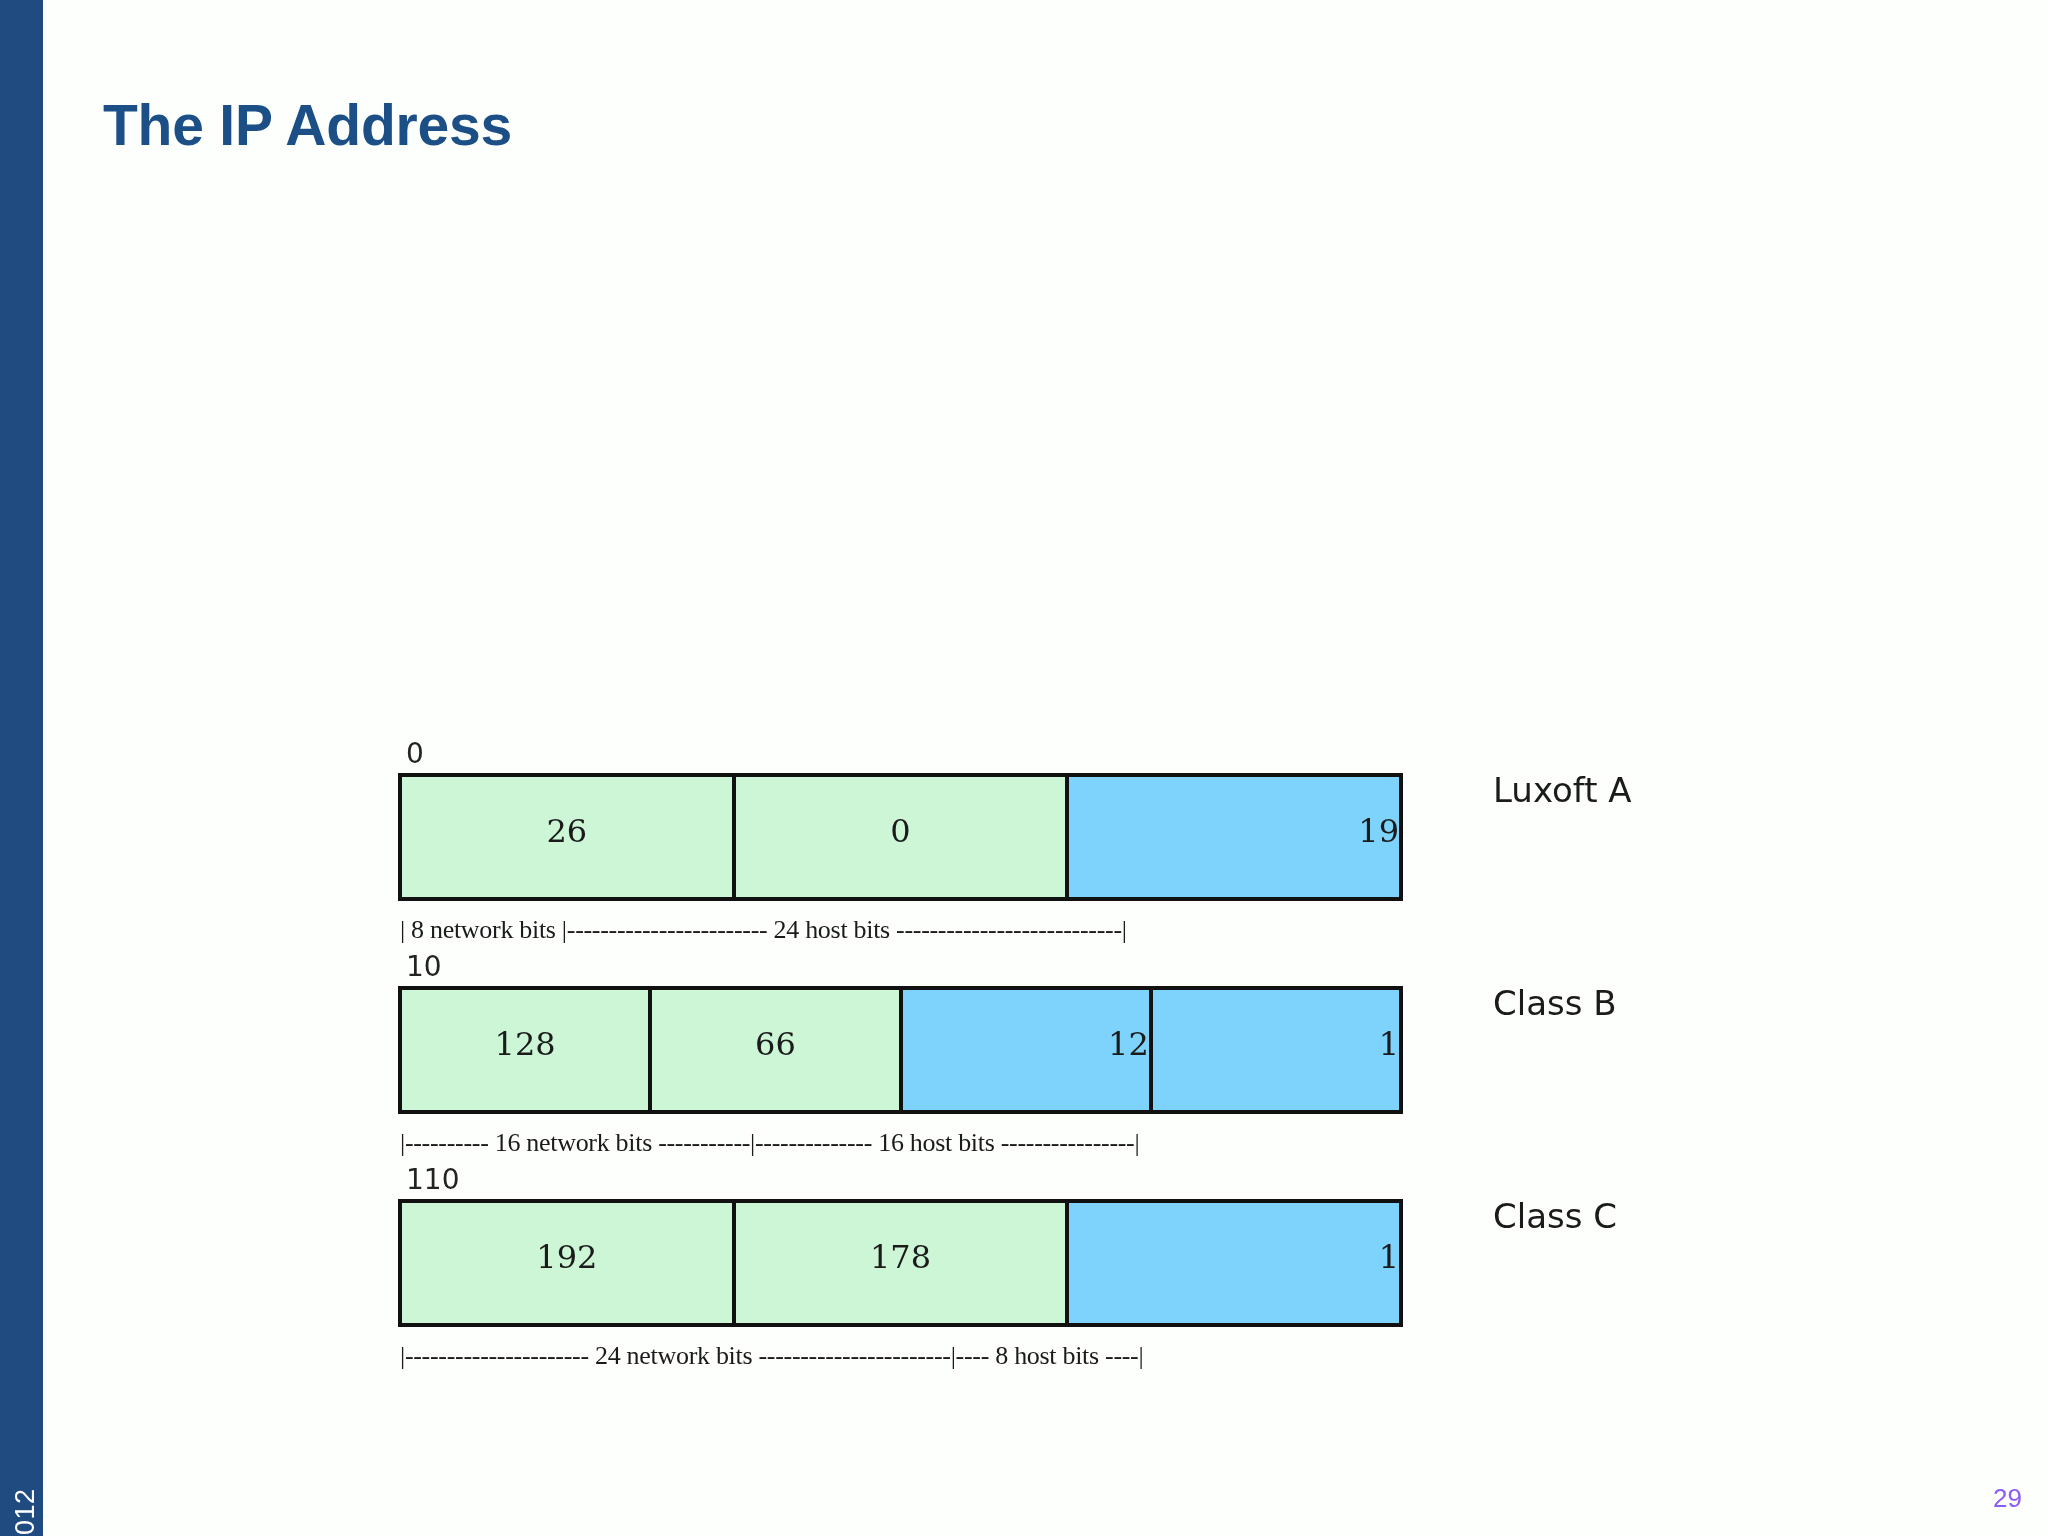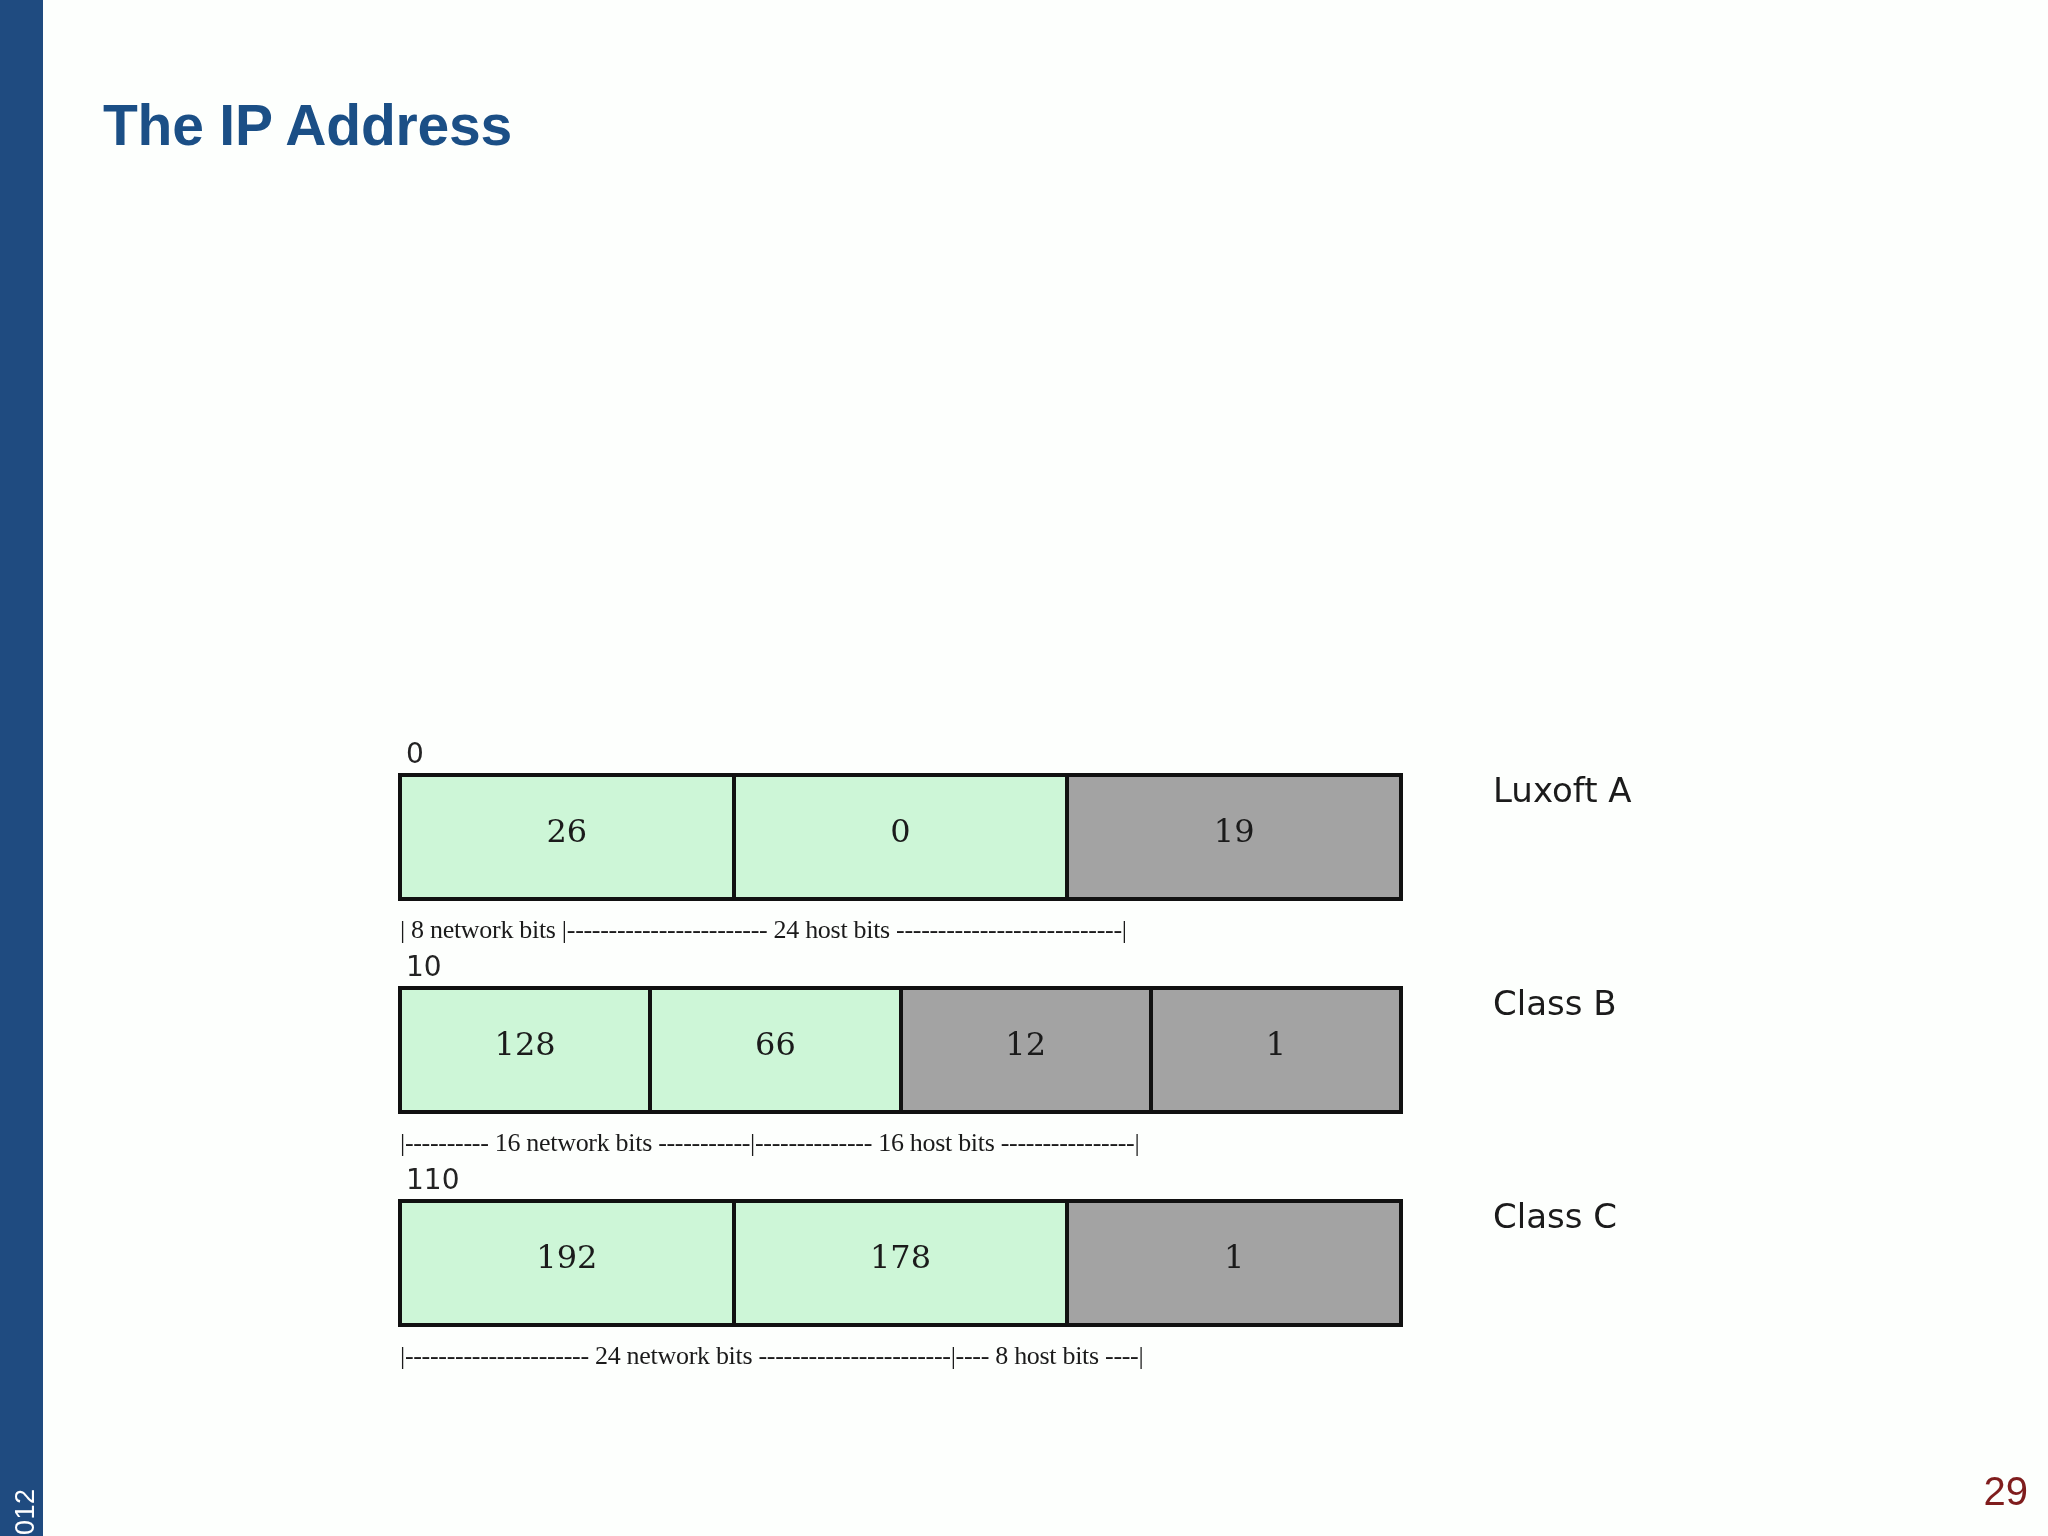--- a/index.html
+++ b/index.html
@@ -117,21 +117,21 @@
     line-height: 108px;
     text-align: center;
     font-family: "DejaVu Serif", serif;
     font-size: 32px;
     color: #1b1b1b;
     border-right: 4px solid #111111;
     box-sizing: border-box;
   }
   .octet:last-child { border-right: none; }
   .octet.net  { background: #cdf6d7; }
-  .octet.host { background: #a3a3a3; }
+  .octet.host { background: #7dd3fc; text-align: right; }
 
   .bits-line {
     font-family: Liberation Serif, serif;
     font-size: 26px;
     color: #1b1b1b;
     margin-top: 14px;
     padding-left: 2px;
     white-space: nowrap;
     letter-spacing: -0.3px;
   }
@@ -142,24 +142,24 @@
     top: 30px;
     font-family: "DejaVu Sans", sans-serif;
     font-size: 34px;
     color: #1b1b1b;
     white-space: nowrap;
   }
 
   
   .page-number {
     position: absolute;
-    right: 20px;
+    right: 26px;
     bottom: 22px;
-    font-size: 40px;
-    color: #7f1d1d;
+    font-size: 26px;
+    color: #8b5cf6;
   }
 </style>
 </head>
 <body>
 
 <div id="slide">
 
   <div class="rail">
     <div class="rail-copyright">© Luxoft Training 2012</div>
   </div>

